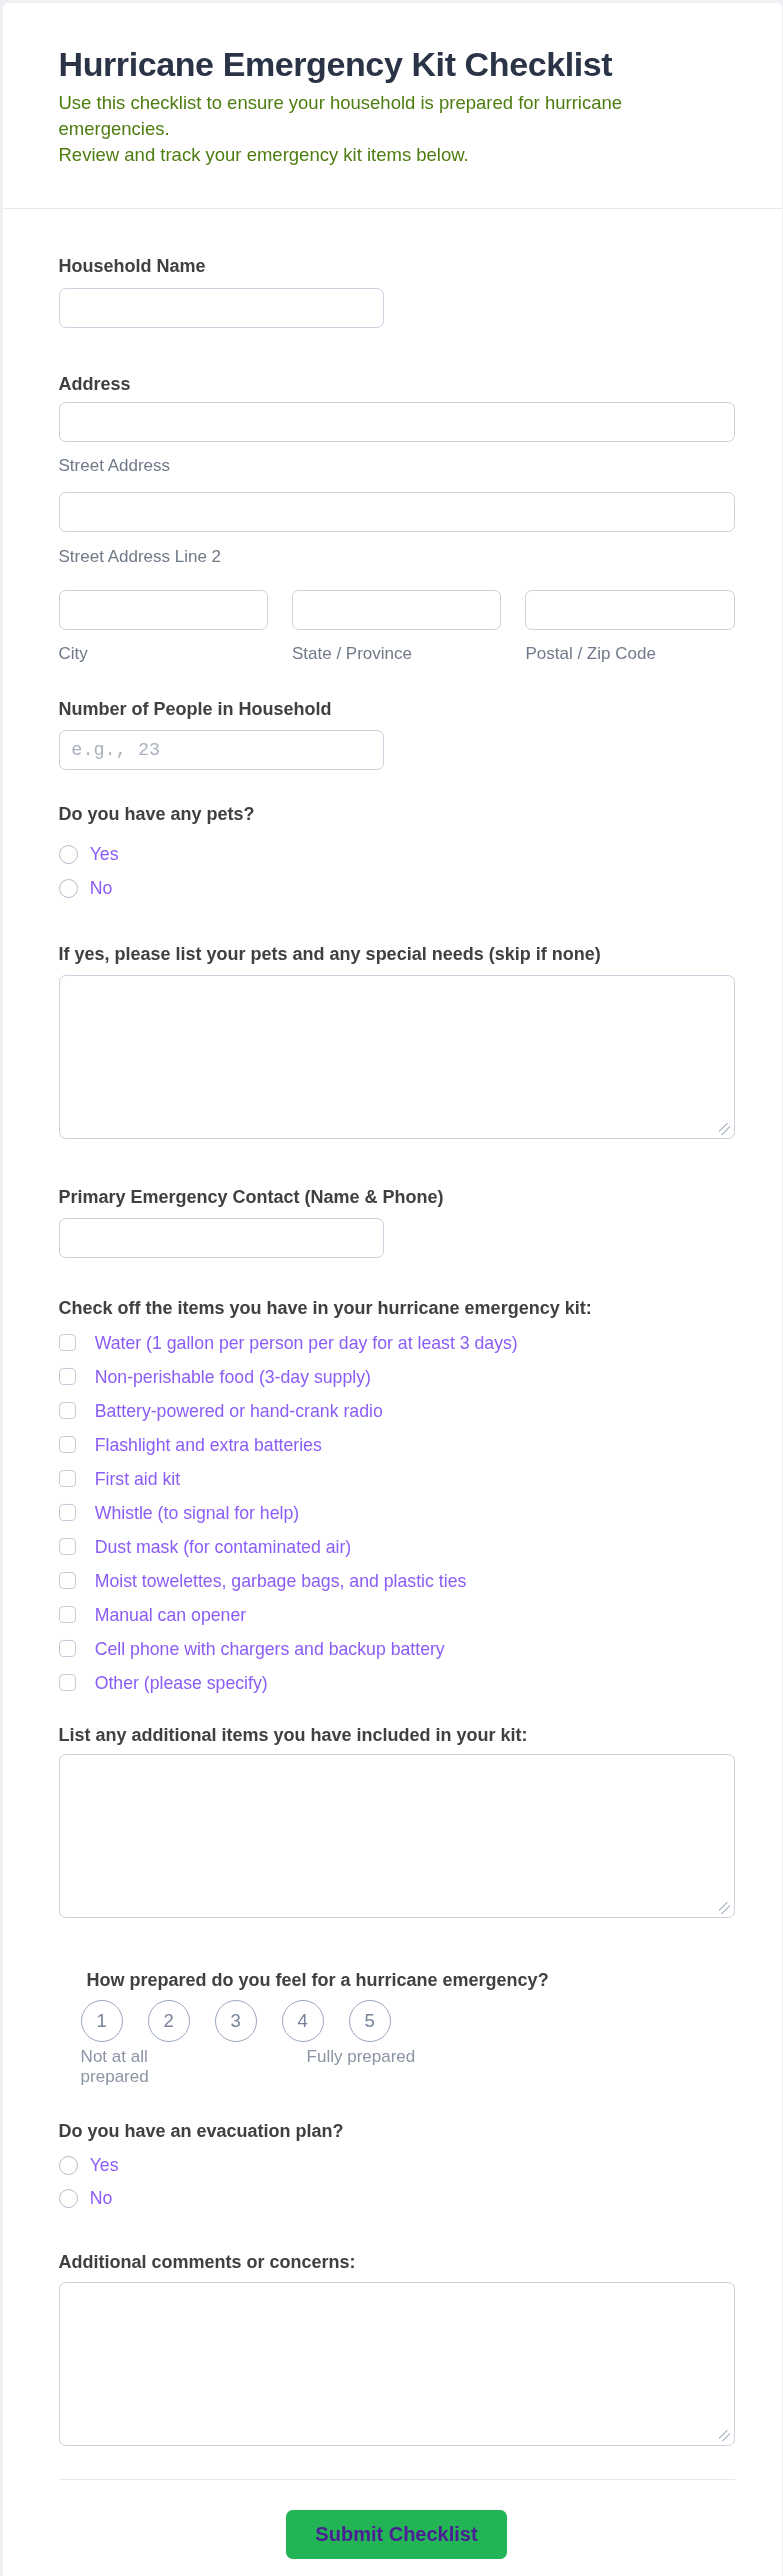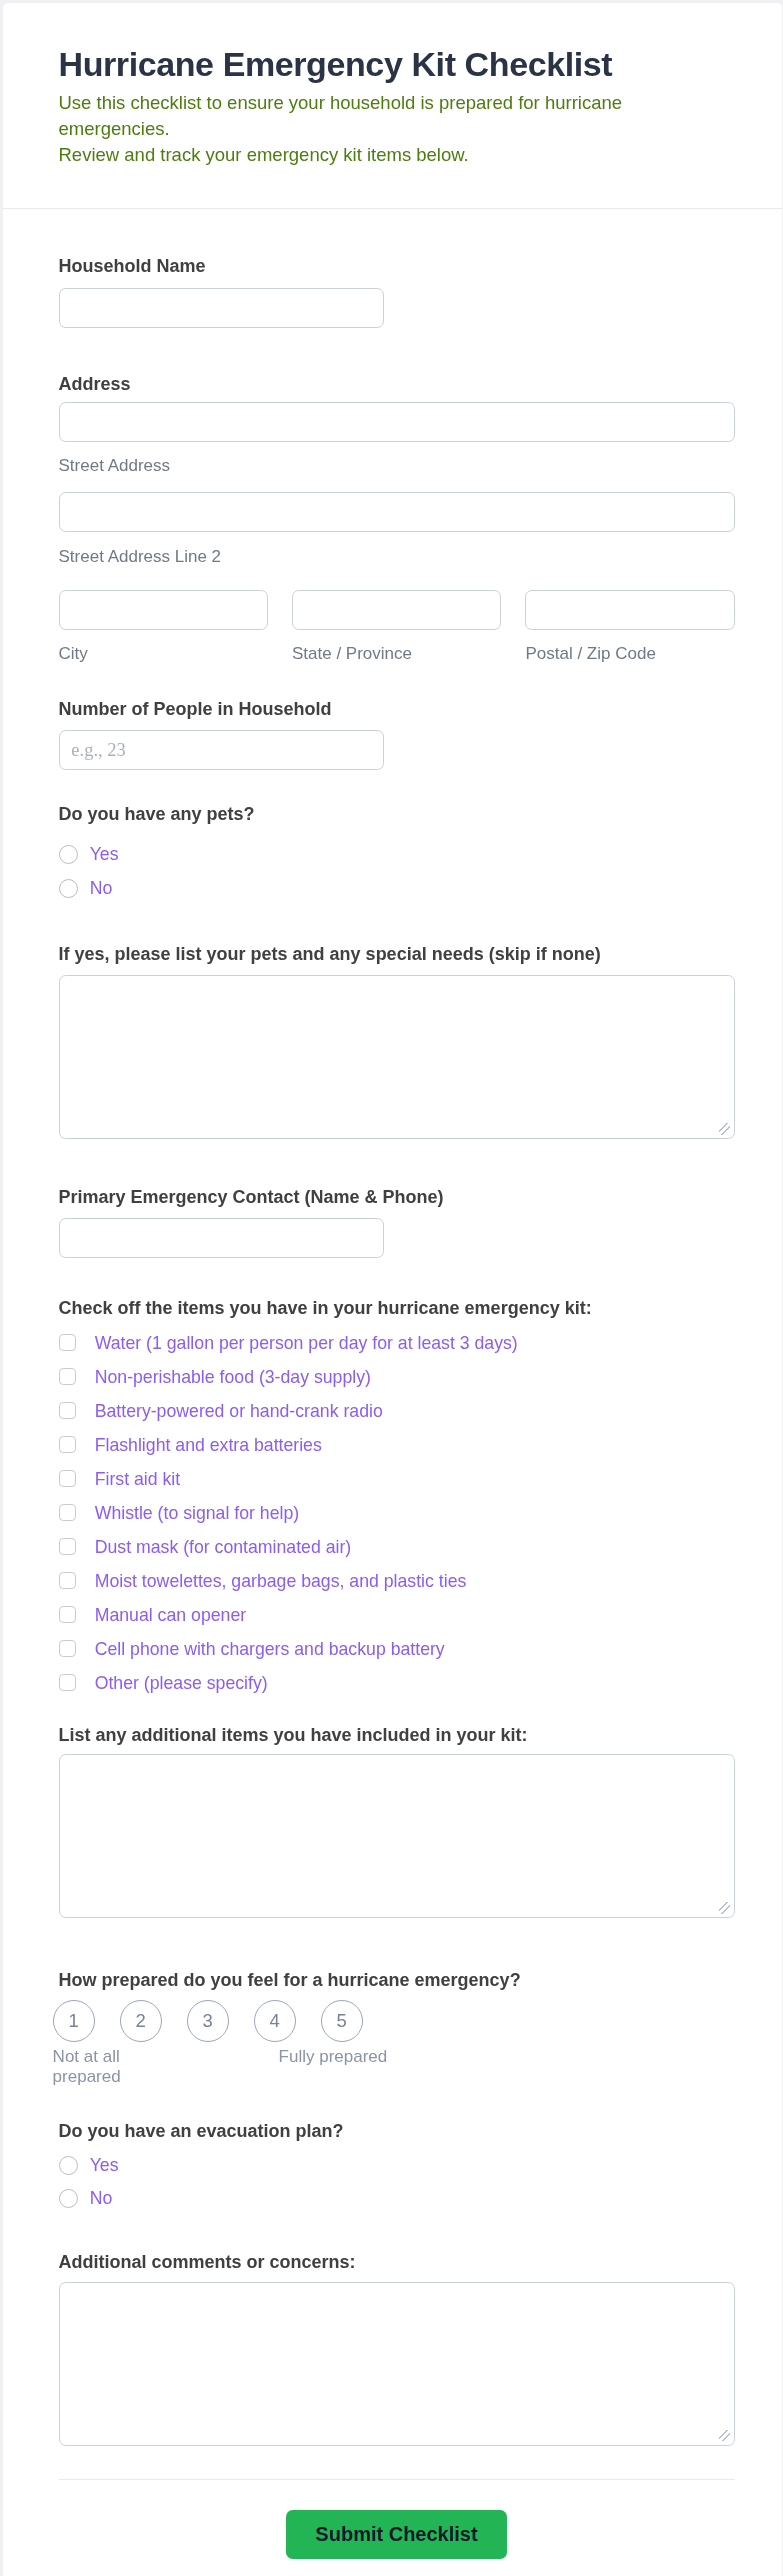--- a/index.html
+++ b/index.html
@@ -44,21 +44,21 @@
     color:#404040;
   }
   .text-input{
     box-sizing:border-box;
     display:block;
     height:40px;
     border:1.3px solid #c9d1dd;
     border-radius:6.7px;
     background:#fff;
     padding:0 11.8px;
-    font-family:Liberation Serif, serif;
+    font-family:Liberation Mono, monospace;
     font-size:18.5px;
     color:#323b4f;
     outline:none;
     width:325px;
   }
   .text-input::placeholder{ color:#a9b1be; }
   .full{ width:100%; }
   .sub-label{
     margin-top:13.5px;
     font-size:17px;
@@ -162,40 +162,40 @@
   .form-footer{
     margin-top:33px;
     border-top:1.7px solid #e7e9ee;
     padding:30px 0 0 0;
     text-align:center;
   }
   .submit-btn{
     display:inline-block;
     border:none;
     background:#22b455;
-    color:#0f172a;
+    color:#4c1d95;
     font-family:"Liberation Sans", sans-serif;
     font-size:20px;
     font-weight:700;
     padding:0 29px;
     height:49px;
     line-height:49px;
     border-radius:6.7px;
     cursor:pointer;
   }
   
   .s1{ margin-bottom:44px; }
   .s2{ margin-bottom:32px; }
   .s3{ margin-bottom:32px; }
   .s4{ margin-bottom:37px; }
   .s5{ margin-bottom:46px; }
   .s6{ margin-bottom:38px; }
   .s7{ margin-bottom:23.6px; }
   .s8{ margin-bottom:50px; }
-  .s9{ margin-bottom:30px; }
+  .s9{ margin-bottom:30px;margin-left:28px; }
   .s10{ margin-bottom:35px; }
   .s11{ margin-bottom:0; }
   .gap10{ margin-top:8.4px; }
   .gap9{ margin-top:7.6px; }
   .gap8{ margin-top:6.7px; }
   .gap7{ margin-top:5.9px; }
   .gap6{ margin-top:5px; }
   .list-gap{ margin-top:4.2px; }
 </style>
 </head>

